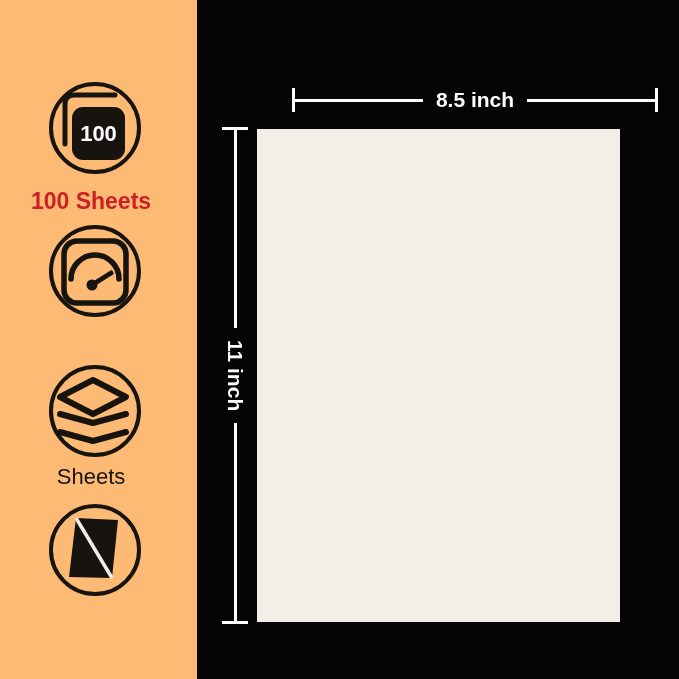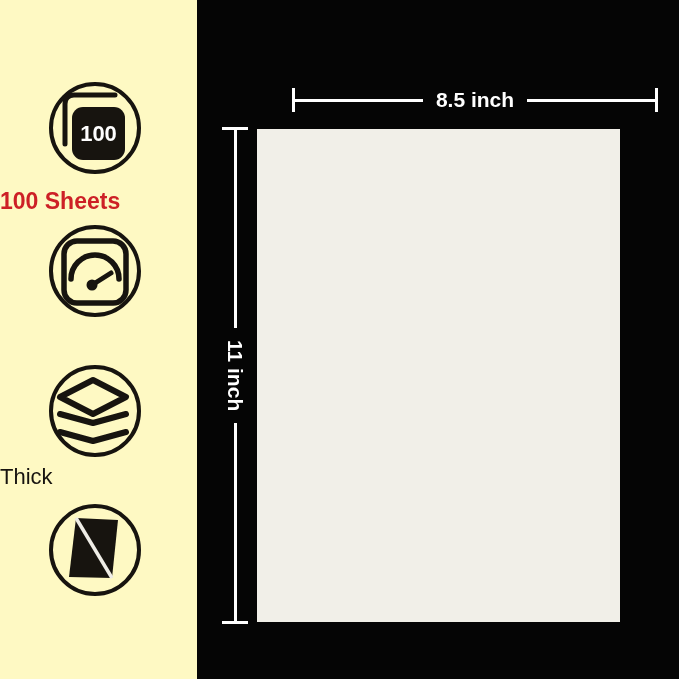--- a/index.html
+++ b/index.html
@@ -11,33 +11,33 @@
     height: 679px;
     overflow: hidden;
     background: #050505;
   }
 
   
   .panel {
     position: absolute;
     left: 0; top: 0;
     width: 197px; height: 679px;
-    background: #fef9c3;
+    background: #fdba74;
     text-decoration: underline;
   }
   .icon-wrap {
     position: absolute;
     left: 48px;
     width: 94px; height: 94px;
   }
   .f-label {
     position: absolute;
-    left: 0;
+    left: 8px;
     width: 166px;
-    text-align: left;
+    text-align: center;
     color: #17140F;
     font-size: 22px;
     letter-spacing: 0;
     white-space: nowrap;
   }
   .f-label.red {
     color: #CD2026;
     font-weight: bold;
     font-size: 23px;
   }
@@ -128,21 +128,21 @@
     </div>
 
     <div class="icon-wrap" style="top:364px">
       <svg viewBox="0 0 94 94" width="94" height="94">
         <circle cx="47" cy="47" r="44" fill="none" stroke="#17140F" stroke-width="4"></circle>
         <path d="M 12 33 L 45 16 L 78 33 L 45 50 Z" fill="none" stroke="#17140F" stroke-width="6" stroke-linejoin="round"></path>
         <path d="M 12 50 L 45 59 L 78 50" fill="none" stroke="#17140F" stroke-width="6" stroke-linecap="round" stroke-linejoin="round"></path>
         <path d="M 12 68 L 45 77 L 78 68" fill="none" stroke="#17140F" stroke-width="6" stroke-linecap="round" stroke-linejoin="round"></path>
       </svg>
     </div>
-    <div class="f-label" style="top:464px">Thick</div>
+    <div class="f-label" style="top:464px">Sheets</div>
 
     <div class="icon-wrap" style="top:503px">
       <svg viewBox="0 0 94 94" width="94" height="94">
         <circle cx="47" cy="47" r="44" fill="none" stroke="#17140F" stroke-width="4"></circle>
         <polygon points="28,15 70,17 64,75 21,74" fill="#17140F"></polygon>
         <path d="M 28 15 L 64 75" stroke="#EFEDE6" stroke-width="3.5" fill="none"></path>
       </svg>
     </div>
   </div>
 

